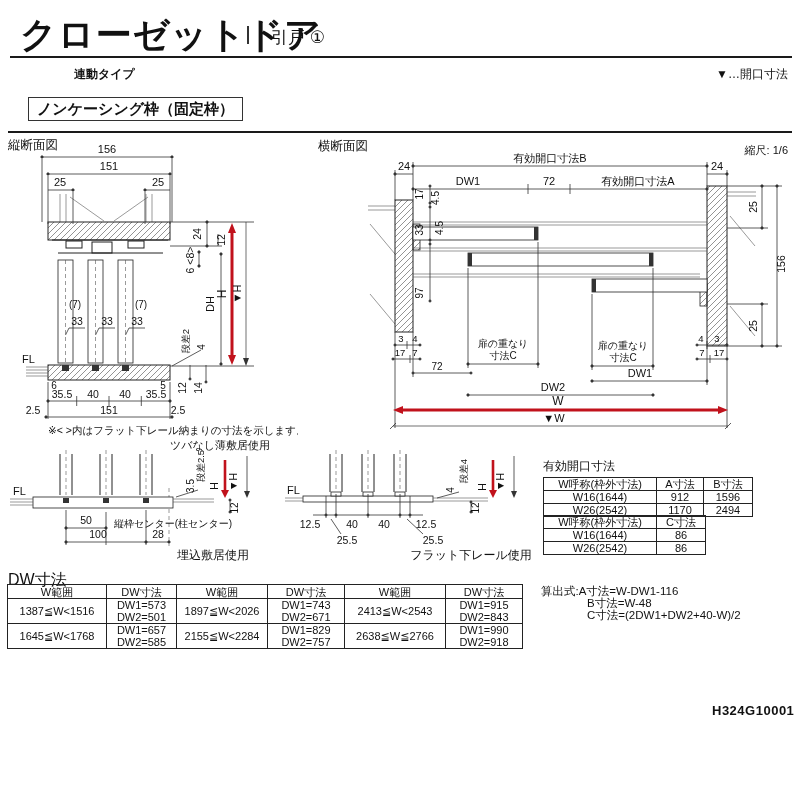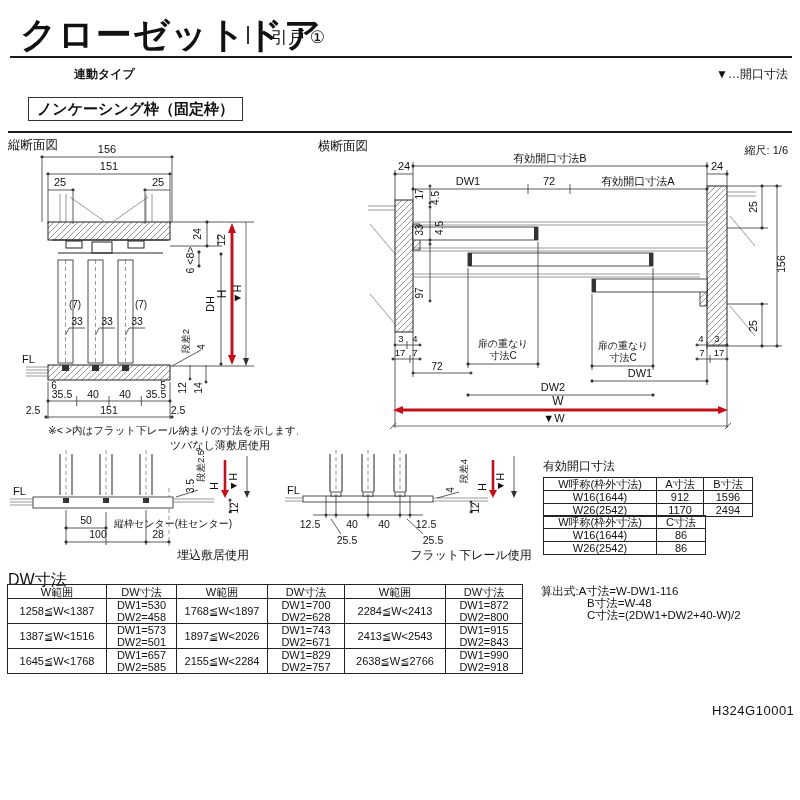--- a/index.html
+++ b/index.html
@@ -8,21 +8,21 @@
     font-family:"Liberation Sans","DejaVu Sans",sans-serif;color:#111;
     overflow:hidden;
   }
   .abs{position:absolute;}
   .rule{background:#1a1a1a;}
   .title{font-size:36px;font-weight:700;letter-spacing:1px;}
   .category{font-size:17px;}
   .subtype{font-size:12px;font-weight:700;margin-left:44px;}
   .framebox{font-size:15px;font-weight:700;border:1.5px solid #333;padding:1px 8px;line-height:20px;}
   .legend{font-size:12px;}
-  .docnum{font-size:13px;letter-spacing:.5px;}
+  .docnum{font-size:13px;letter-spacing:.5px;font-weight:bold;}
   table.tbl{border-collapse:collapse;table-layout:fixed;}
   table.tbl th,table.tbl td{
     border:1px solid #222;font-size:11px;font-weight:400;text-align:center;
     padding:0 1px;line-height:12px;overflow:hidden;white-space:nowrap;
   }
   .tbl-title{font-size:12px;margin-bottom:2px;}
   .dwcell{white-space:pre-line !important;line-height:11px;font-size:11px;}
   .formula-line{font-size:11.5px;line-height:12px;}
   svg text{font-family:"Liberation Sans","DejaVu Sans",sans-serif;fill:#111;}
   svg .dim{stroke:#333;stroke-width:.8;fill:none;}
@@ -563,31 +563,20 @@
 <div class="abs" style="left:8px;top:570px;">DW寸法</div>
 <table class="tbl abs" style="left:7px;top:584px;border-radius:14px;">
   <tbody>
       <tr>
     <th style="width:96px;height:13px;">W範囲</th>
     <th style="width:67px;">DW寸法</th>
     <th style="width:88px;">W範囲</th>
     <th style="width:74px;">DW寸法</th>
     <th style="width:98px;">W範囲</th>
     <th style="width:74px;">DW寸法</th>
-  </tr>
-  <tr style="height:23px;">
-    <td>1258≦W&lt;1387</td>
-    <td class="dwcell">DW1=530
-DW2=458</td>
-    <td>1768≦W&lt;1897</td>
-    <td class="dwcell">DW1=700
-DW2=628</td>
-    <td>2284≦W&lt;2413</td>
-    <td class="dwcell">DW1=872
-DW2=800</td>
   </tr>
   <tr style="height:23px;">
     <td>1387≦W&lt;1516</td>
     <td class="dwcell">DW1=573
 DW2=501</td>
     <td>1897≦W&lt;2026</td>
     <td class="dwcell">DW1=743
 DW2=671</td>
     <td>2413≦W&lt;2543</td>
     <td class="dwcell">DW1=915

